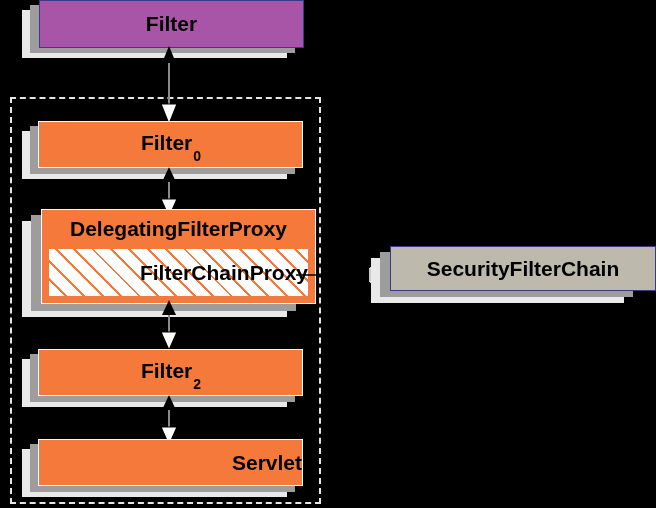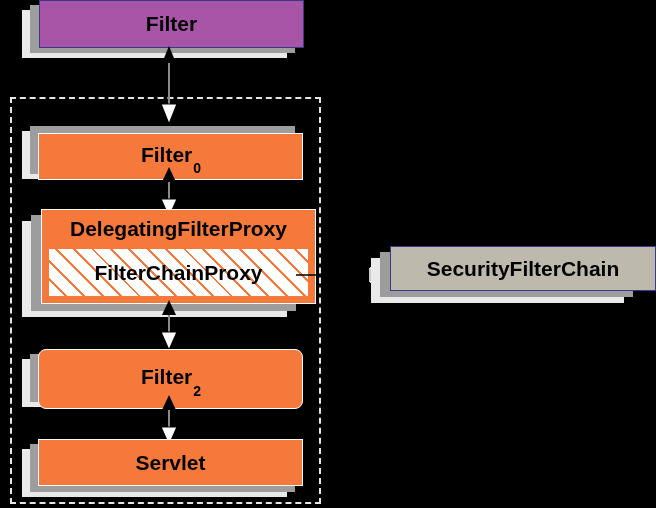--- a/index.html
+++ b/index.html
@@ -93,21 +93,21 @@
     background:
       repeating-linear-gradient(
         45deg,
         #ffffff 0px, #ffffff 11px,
         #f4793b 11px, #f4793b 13px
       );
     border: 1px solid #f4793b;
     box-sizing: border-box;
     display: flex;
     align-items: center;
-    justify-content: center;
+    justify-content: flex-end;
     font-size: 21px;
     font-weight: bold;
     color: #000000;
   }
 
   
   .sub {
     font-size: 14px;
     vertical-align: sub;
     position: relative;
@@ -165,21 +165,21 @@
     <svg width="22" height="78" viewBox="0 0 22 78">
       <line x1="11" y1="8" x2="11" y2="66" stroke="#8a8a8a" stroke-width="2"></line>
       <polygon points="11,0 4,17 18,17" fill="#000000"></polygon>
       <polygon points="11,78 3,58 19,58" fill="#ffffff" stroke="#000000" stroke-width="1.2"></polygon>
     </svg>
   </div>
 
   <div class="node" style="left:22px; top:121px; width:285px; height:58px;">
     <div class="shadow-far" style="left:0px;  top:10px; width:265px; height:48px;"></div>
     <div class="shadow-near" style="left:8px;  top:5px;  width:265px; height:48px;"></div>
-    <div class="face filter-face" style="left:16px; top:12px; width:265px; height:47px;">
+    <div class="face filter-face" style="left:16px; top:0px; width:265px; height:47px;">
       <span class="lbl"><span>Filter</span><span class="sub">0</span></span>
     </div>
   </div>
 
   <div class="conn" style="left:158px; top:167px; width:22px; height:50px;">
     <svg width="22" height="50" viewBox="0 0 22 50">
       <line x1="11" y1="6" x2="11" y2="42" stroke="#8a8a8a" stroke-width="2"></line>
       <polygon points="11,0 4,15 18,15" fill="#000000"></polygon>
       <polygon points="11,50 3,32 19,32" fill="#ffffff" stroke="#000000" stroke-width="1.2"></polygon>
     </svg>
@@ -218,34 +218,34 @@
     <svg width="22" height="50" viewBox="0 0 22 50">
       <line x1="11" y1="6" x2="11" y2="42" stroke="#8a8a8a" stroke-width="2"></line>
       <polygon points="11,0 4,15 18,15" fill="#000000"></polygon>
       <polygon points="11,50 3,32 19,32" fill="#ffffff" stroke="#000000" stroke-width="1.2"></polygon>
     </svg>
   </div>
 
   <div class="node" style="left:22px; top:349px; width:285px; height:58px;">
     <div class="shadow-far" style="left:0px;  top:10px; width:265px; height:48px;"></div>
     <div class="shadow-near" style="left:8px;  top:5px;  width:265px; height:48px;"></div>
-    <div class="face filter-face" style="left:16px; top:0px; width:265px; height:60px;border-radius:8px;">
+    <div class="face filter-face" style="left:16px; top:0px; width:265px; height:47px;">
       <span class="lbl"><span>Filter</span><span class="sub">2</span></span>
     </div>
   </div>
 
   <div class="conn" style="left:158px; top:395px; width:22px; height:50px;">
     <svg width="22" height="50" viewBox="0 0 22 50">
       <line x1="11" y1="6" x2="11" y2="42" stroke="#8a8a8a" stroke-width="2"></line>
       <polygon points="11,0 4,15 18,15" fill="#000000"></polygon>
       <polygon points="11,50 3,32 19,32" fill="#ffffff" stroke="#000000" stroke-width="1.2"></polygon>
     </svg>
   </div>
 
   <div class="node" style="left:22px; top:439px; width:285px; height:58px;">
     <div class="shadow-far" style="left:0px;  top:10px; width:265px; height:48px;"></div>
     <div class="shadow-near" style="left:8px;  top:5px;  width:265px; height:48px;"></div>
-    <div class="face filter-face" style="left:16px; top:0px; width:265px; height:47px;">
+    <div class="face filter-face" style="left:16px; top:0px; width:265px; height:47px;justify-content:flex-end;">
       <span class="lbl">Servlet</span>
     </div>
   </div>
 
 </div>
 
 </body></html>

